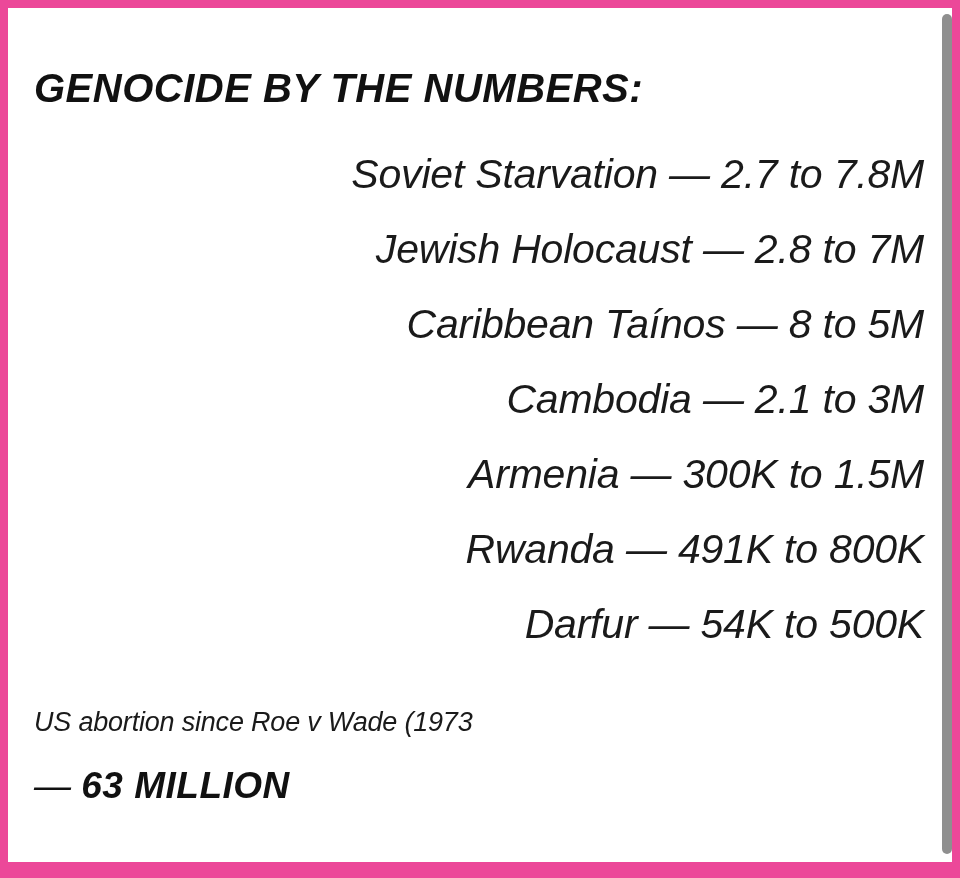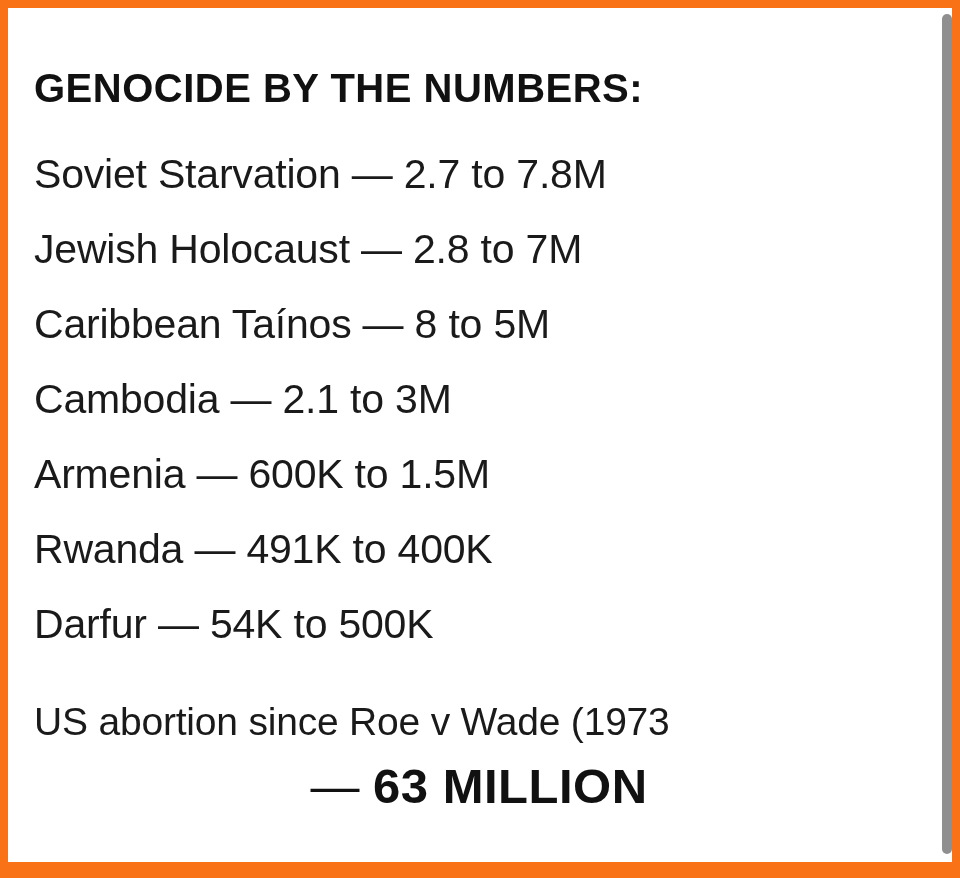--- a/index.html
+++ b/index.html
@@ -10,21 +10,22 @@
   body {
     width: 960px;
     height: 878px;
     overflow: hidden;
     font-family: "Liberation Sans", sans-serif;
   }
   .canvas {
     position: relative;
     width: 960px;
     height: 878px;
-    background: #f97316;
+    background: #ec4899;
+    font-style: italic;
   }
   .card {
     position: absolute;
     left: 8px;
     top: 8px;
     width: 936px;
     height: 854px;
     background: #ffffff;
   }
   .content {
@@ -45,37 +46,37 @@
     margin: 0;
     padding: 0;
     list-style: none;
   }
   .list li {
     font-size: 41px;
     line-height: 75px;
     color: #1a1a1a;
     white-space: nowrap;
     letter-spacing: -0.2px;
+    text-align: right;
   }
   .footnote {
     margin-top: 28px;
   }
   .footnote .line1 {
-    font-size: 39px;
+    font-size: 27px;
     line-height: 64px;
     color: #1a1a1a;
     white-space: nowrap;
     letter-spacing: -0.2px;
   }
   .footnote .line2 {
-    font-size: 49px;
+    font-size: 37px;
     line-height: 64px;
     color: #111111;
     white-space: nowrap;
-    text-align: center;
   }
   .footnote .line2 .dash {
     font-weight: normal;
   }
   .footnote .line2 .big {
     font-weight: bold;
     letter-spacing: 0.5px;
   }
   .scrollbar-track {
     position: absolute;
@@ -100,22 +101,22 @@
 
 <div class="canvas">
   <div class="card">
     <div class="content">
       <h1 class="title">GENOCIDE BY THE NUMBERS:</h1>
       <ul class="list">
         <li>Soviet Starvation — 2.7 to 7.8M</li>
         <li>Jewish Holocaust — 2.8 to 7M</li>
         <li>Caribbean Taínos — 8 to 5M</li>
         <li>Cambodia — 2.1 to 3M</li>
-        <li>Armenia — 600K to 1.5M</li>
-        <li>Rwanda — 491K to 400K</li>
+        <li>Armenia — 300K to 1.5M</li>
+        <li>Rwanda — 491K to 800K</li>
         <li>Darfur — 54K to 500K</li>
       </ul>
       <div class="footnote">
         <div class="line1">US abortion since Roe v Wade (1973</div>
         <div class="line2">
           <span class="dash">— </span><span class="big">63 MILLION</span>
         </div>
       </div>
     </div>
   </div>

